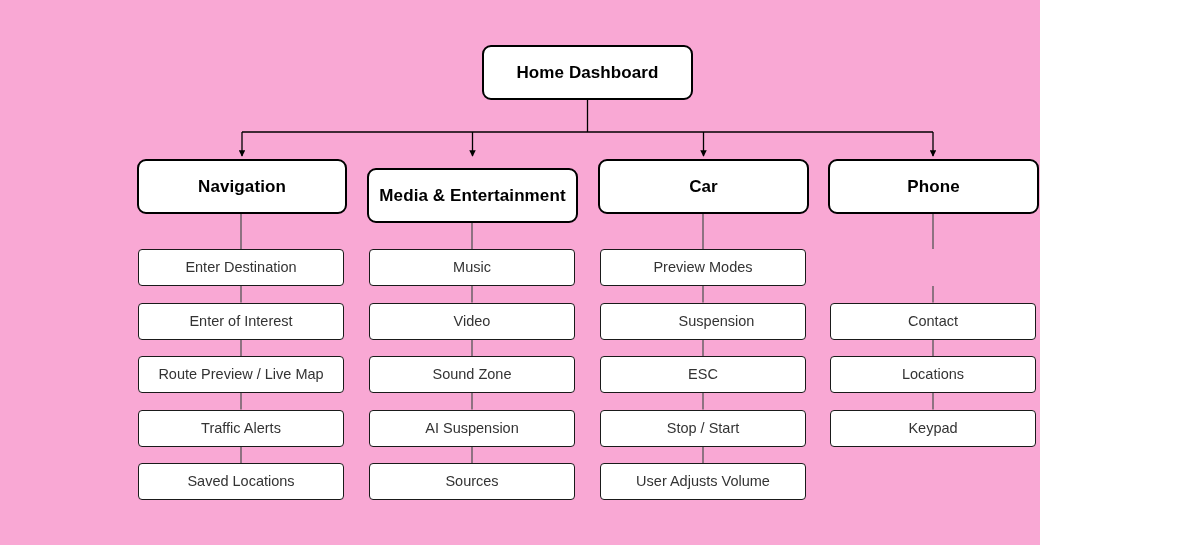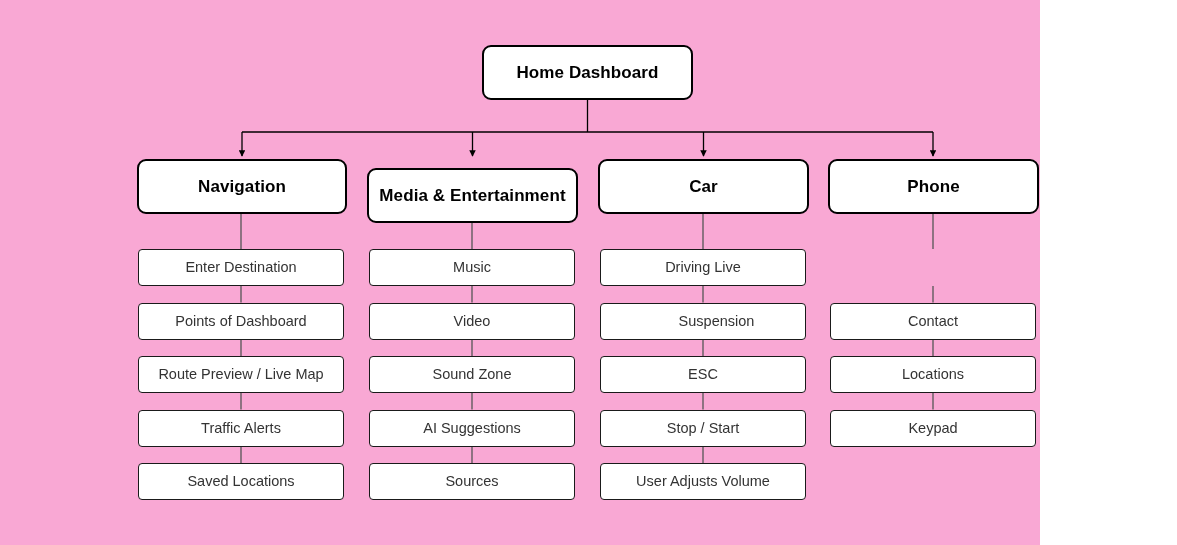--- a/index.html
+++ b/index.html
@@ -116,21 +116,21 @@
     <span>Phone</span>
   </div>
   <div class="node node-cat" style="left:598px; top:159px; width:211px; height:55px;">
     <span>Car</span>
   </div>
 
   <div class="node node-leaf" style="left:138px; top:249px; width:206px; height:37px;">
     <span>Enter Destination</span>
   </div>
   <div class="node node-leaf" style="left:138px; top:302.5px; width:206px; height:37px;">
-    <span>Points of Dashboard</span>
+    <span>Enter of Interest</span>
   </div>
   <div class="node node-leaf" style="left:138px; top:356px; width:206px; height:37px;">
     <span>Route Preview / Live Map</span>
   </div>
   <div class="node node-leaf" style="left:138px; top:409.5px; width:206px; height:37px;">
     <span>Traffic Alerts</span>
   </div>
   <div class="node node-leaf" style="left:138px; top:463px; width:206px; height:37px;">
     <span>Saved Locations</span>
   </div>
@@ -138,28 +138,28 @@
   <div class="node node-leaf" style="left:369px; top:249px; width:206px; height:37px;">
     <span>Music</span>
   </div>
   <div class="node node-leaf" style="left:369px; top:356px; width:206px; height:37px;">
     <span>Sound Zone</span>
   </div>
   <div class="node node-leaf" style="left:369px; top:302.5px; width:206px; height:37px;">
     <span>Video</span>
   </div>
   <div class="node node-leaf" style="left:369px; top:409.5px; width:206px; height:37px;">
-    <span>AI Suggestions</span>
+    <span>AI Suspension</span>
   </div>
   <div class="node node-leaf" style="left:369px; top:463px; width:206px; height:37px;">
     <span>Sources</span>
   </div>
 
   <div class="node node-leaf" style="left:600px; top:249px; width:206px; height:37px;">
-    <span>Driving Live</span>
+    <span>Preview Modes</span>
   </div>
   <div class="node node-leaf" style="left:600px; top:302.5px; width:206px; height:37px;padding-left:27px;">
     <span>Suspension</span>
   </div>
   <div class="node node-leaf" style="left:600px; top:356px; width:206px; height:37px;">
     <span>ESC</span>
   </div>
   <div class="node node-leaf" style="left:600px; top:409.5px; width:206px; height:37px;">
     <span>Stop / Start</span>
   </div>

